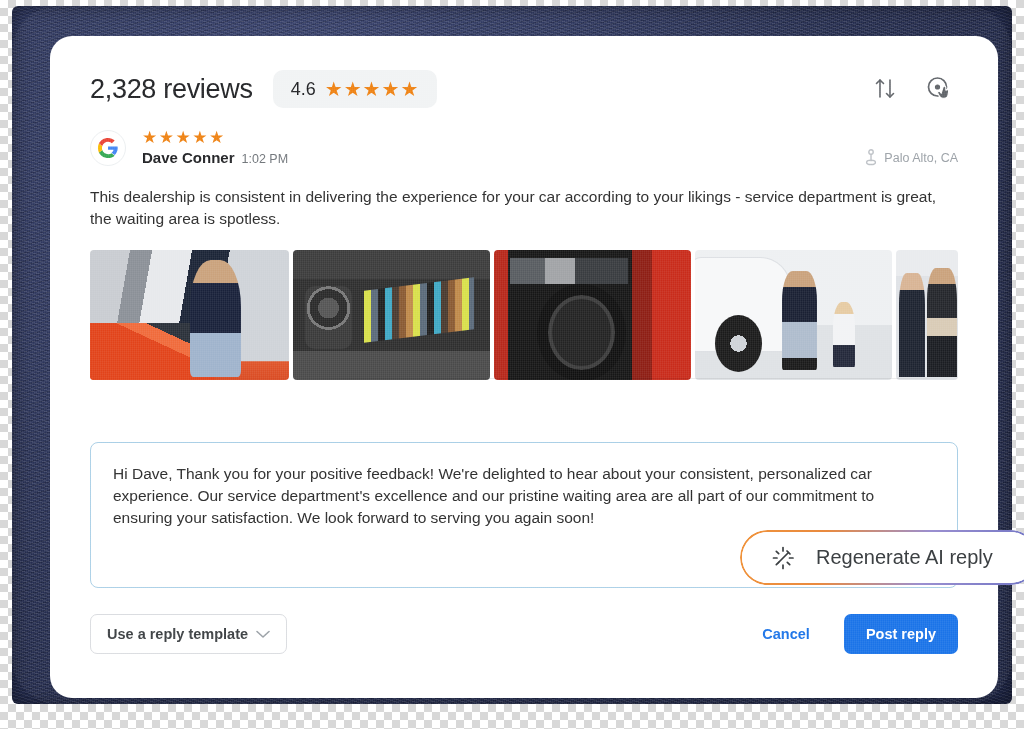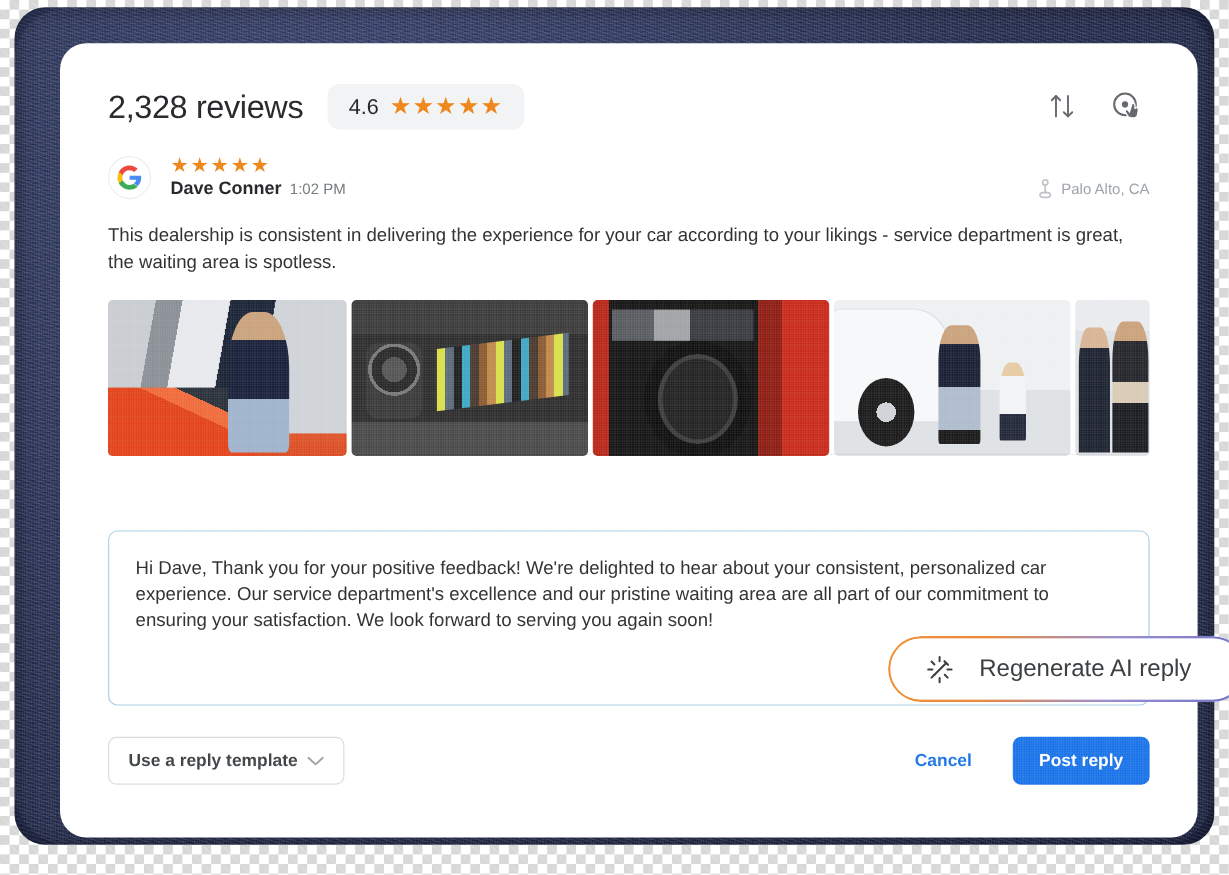--- a/index.html
+++ b/index.html
@@ -22,21 +22,21 @@
     position: relative;
   }
 
   
   .frame {
     position: absolute;
     left: 12px;
     top: 6px;
     width: 1000px;
     height: 698px;
-    border-radius: 26px;
+    border-radius: 6px;
     background: #2a3256;
     background-image:
       repeating-linear-gradient(18deg, rgba(255,255,255,.09) 0 1px, transparent 1px 3px),
       repeating-linear-gradient(-14deg, rgba(0,0,0,.16) 0 1px, transparent 1px 4px),
       radial-gradient(circle at 30% 20%, #3a4470 0%, #242c4e 60%, #1d2443 100%);
     box-shadow: inset 0 0 18px rgba(0,0,0,.45);
     overflow: visible;
   }
   .frame::after{
     content:"";

